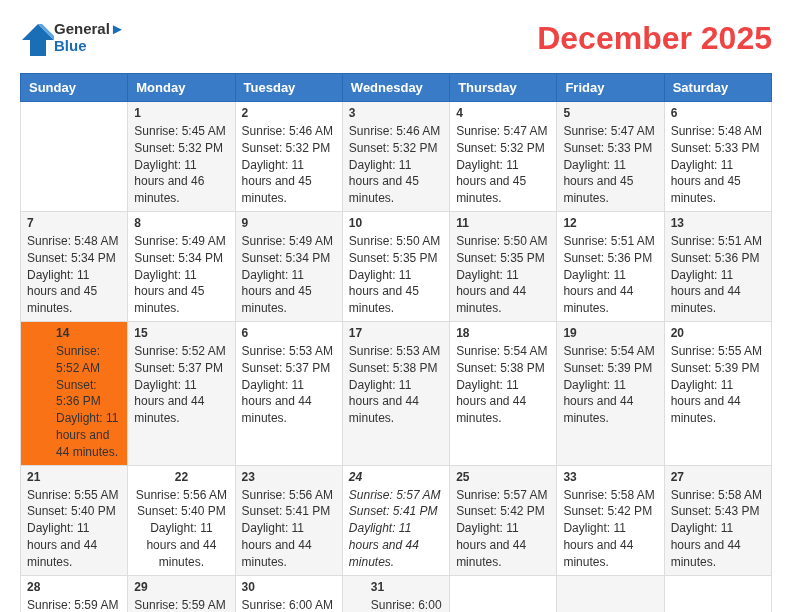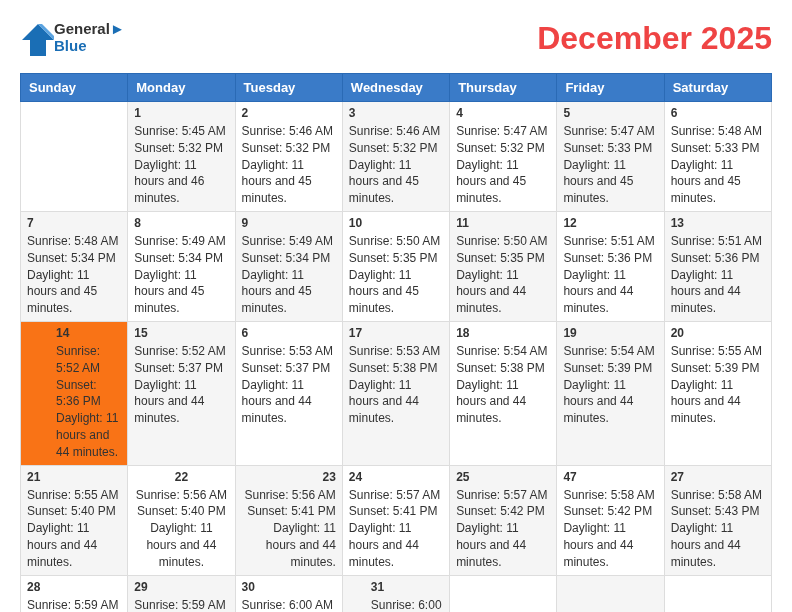--- a/index.html
+++ b/index.html
@@ -203,34 +203,34 @@
       </tr>
       <tr style="background: rgb(245, 245, 245);">
         <td style="background: rgb(245, 245, 245);">
           <div class="day-number">21</div>
           <div class="day-info">Sunrise: 5:55 AM<br>Sunset: 5:40 PM<br>Daylight: 11 hours and 44 minutes.</div>
         </td>
         <td style="background: rgb(255, 255, 255); text-align: center;">
           <div class="day-number">22</div>
           <div class="day-info">Sunrise: 5:56 AM<br>Sunset: 5:40 PM<br>Daylight: 11 hours and 44 minutes.</div>
         </td>
-        <td style="background: rgb(245, 245, 245); text-align: right;">
+        <td style="background: rgb(245, 245, 245);">
           <div class="day-number">23</div>
           <div class="day-info">Sunrise: 5:56 AM<br>Sunset: 5:41 PM<br>Daylight: 11 hours and 44 minutes.</div>
         </td>
-        <td style="background: rgb(255, 255, 255);">
+        <td style="background: rgb(255, 255, 255); font-style: italic;">
           <div class="day-number">24</div>
           <div class="day-info">Sunrise: 5:57 AM<br>Sunset: 5:41 PM<br>Daylight: 11 hours and 44 minutes.</div>
         </td>
         <td style="background: rgb(245, 245, 245);">
           <div class="day-number">25</div>
           <div class="day-info">Sunrise: 5:57 AM<br>Sunset: 5:42 PM<br>Daylight: 11 hours and 44 minutes.</div>
         </td>
         <td style="background: rgb(255, 255, 255);">
-          <div class="day-number">47</div>
+          <div class="day-number">33</div>
           <div class="day-info">Sunrise: 5:58 AM<br>Sunset: 5:42 PM<br>Daylight: 11 hours and 44 minutes.</div>
         </td>
         <td style="background: rgb(245, 245, 245);">
           <div class="day-number">27</div>
           <div class="day-info">Sunrise: 5:58 AM<br>Sunset: 5:43 PM<br>Daylight: 11 hours and 44 minutes.</div>
         </td>
       </tr>
       <tr style="background: rgb(255, 255, 255); margin-left: 32px;">
         <td style="background: rgb(255, 255, 255);">
           <div class="day-number">28</div>

